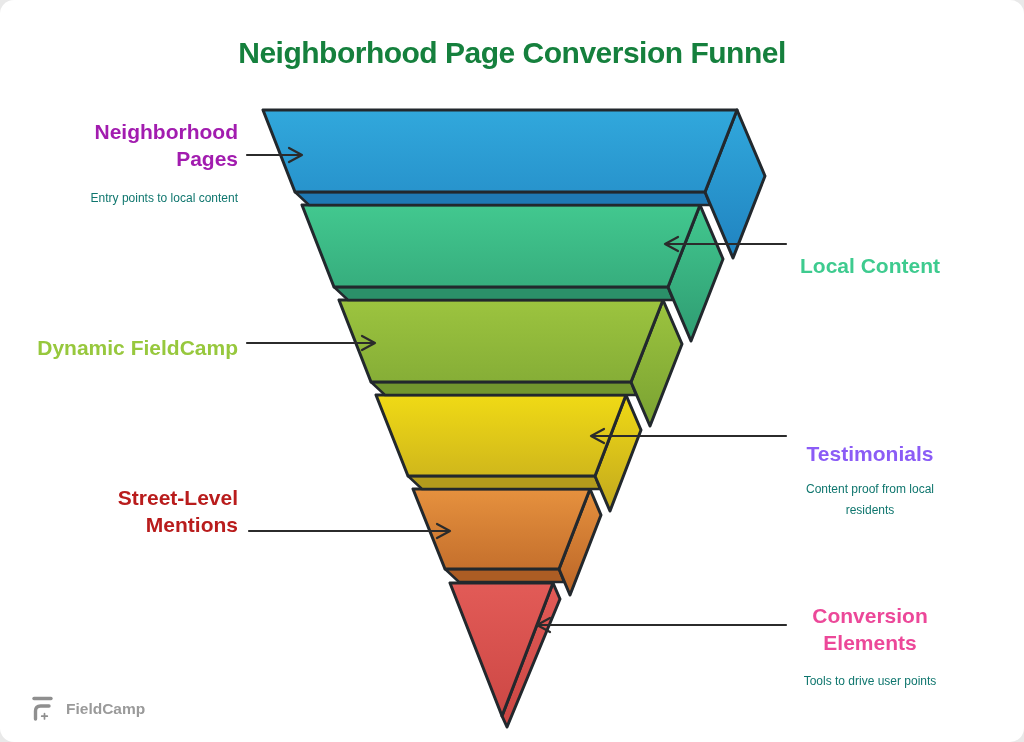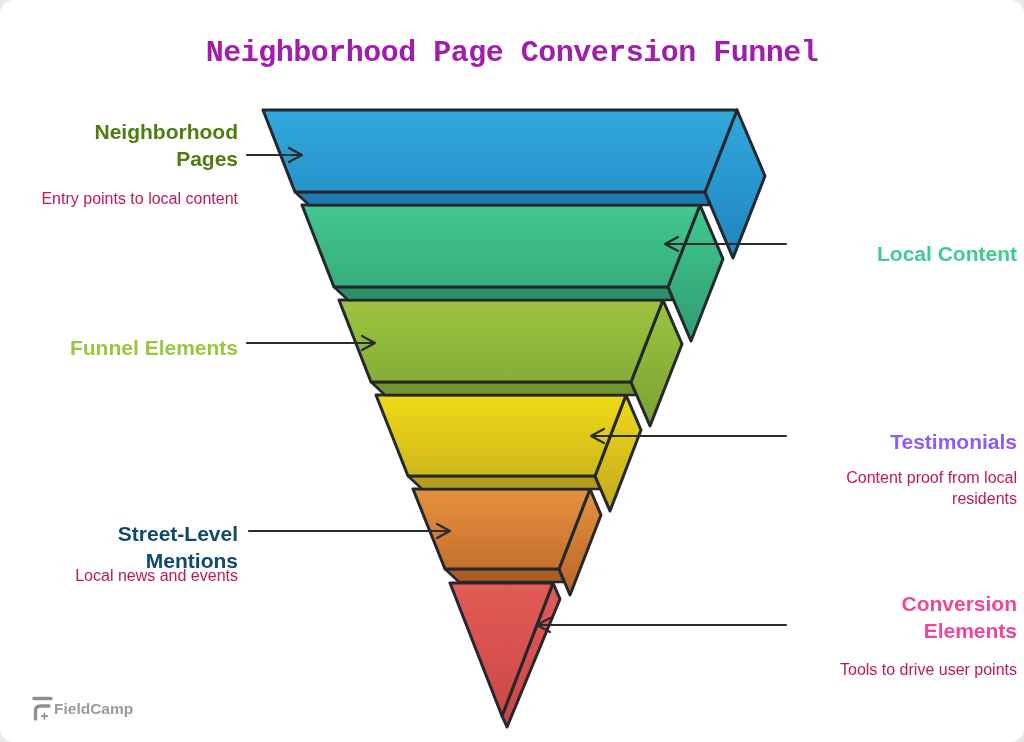--- a/index.html
+++ b/index.html
@@ -1,35 +1,35 @@
 <!DOCTYPE html>
 <html><head>
 <meta charset="utf-8">
 <style>
   html,body{margin:0;padding:0;background:#e9e9e9;font-family:"Liberation Sans",sans-serif;}
   .card{position:relative;width:1024px;height:742px;background:#ffffff;border-radius:14px;overflow:hidden;}
   .diagram-svg{position:absolute;left:0;top:0;}
   .page-title{position:absolute;left:0;right:0;top:36px;text-align:center;
               font-size:30px;font-weight:bold;letter-spacing:-0.5px;color:#262626;}
   .lbl{position:absolute;font-weight:bold;font-size:21px;line-height:27px;white-space:pre-line;}
-  .desc{position:absolute;font-size:16px;line-height:21px;color:#be185d;white-space:pre-line;}
+  .desc{position:absolute;font-size:12px;line-height:21px;color:#0f766e;white-space:pre-line;}
   .side-left{right:786px;width:236px;text-align:right;}
-  .side-right{left:795px;width:222px;text-align:right;}
+  .side-right{left:759px;width:222px;text-align:center;margin-top:12px;}
   .face{stroke:#22282d;stroke-width:3;stroke-linejoin:round;}
   .band{stroke:#22282d;stroke-width:2.4;stroke-linejoin:round;}
   .arrow{stroke:#2b2b2b;stroke-width:2.2;fill:none;stroke-linecap:round;stroke-linejoin:round;}
-  .brand{position:absolute;left:32px;top:695px;display:flex;align-items:center;gap:0;}
+  .brand{position:absolute;left:32px;top:695px;display:flex;align-items:center;gap:12px;}
   .brand-text{font-size:15.5px;font-weight:bold;}
 </style>
 </head>
 <body>
 
 <div class="card">
 
-  <div class="page-title" style="color: #a21caf; font-family: Liberation Mono, monospace;">Neighborhood Page Conversion Funnel</div>
+  <div class="page-title" style="color: #15803d;">Neighborhood Page Conversion Funnel</div>
 
   <svg class="diagram-svg" width="1024" height="742" viewBox="0 0 1024 742">
     <defs>
       <linearGradient id="grad0" gradientUnits="userSpaceOnUse" x1="0" y1="110" x2="0" y2="258">
         <stop offset="0" stop-color="#31A8DC"></stop>
         <stop offset="1" stop-color="#2083C0"></stop>
       </linearGradient>
       <linearGradient id="grad1" gradientUnits="userSpaceOnUse" x1="0" y1="205" x2="0" y2="341">
         <stop offset="0" stop-color="#42C88F"></stop>
         <stop offset="1" stop-color="#2F9C72"></stop>
@@ -88,29 +88,28 @@
     </g>
 
     <path class="arrow" d="M247,155 H302 M289,148 L302,155 L289,162"></path>
     <path class="arrow" d="M786,244 H665 M678,237 L665,244 L678,251"></path>
     <path class="arrow" d="M247,343 H375 M362,336 L375,343 L362,350"></path>
     <path class="arrow" d="M786,436 H591 M604,429 L591,436 L604,443"></path>
     <path class="arrow" d="M249,531 H450 M437,524 L450,531 L437,538"></path>
     <path class="arrow" d="M786,625 H537 M550,618 L537,625 L550,632"></path>
   </svg>
 
-  <div class="lbl side-left" style="top: 118px; color: #4d7c0f;">Neighborhood
+  <div class="lbl side-left" style="top: 118px; color: #a21caf;">Neighborhood
 Pages</div>
   <div class="desc side-left" style="top:188px">Entry points to local content</div>
 
-  <div class="lbl side-left" style="top: 334px; color: rgb(151, 200, 61);">Funnel Elements</div>
+  <div class="lbl side-left" style="top: 334px; color: rgb(151, 200, 61);">Dynamic FieldCamp</div>
 
-  <div class="lbl side-left" style="top: 520px; color: #0c4a6e;">Street-Level
+  <div class="lbl side-left" style="top: 484px; color: #b91c1c;">Street-Level
 Mentions</div>
-  <div class="desc side-left" style="top:565px">Local news and events</div>
 
   <div class="lbl side-right" style="top: 240px; color: rgb(62, 203, 143);">Local Content</div>
 
   <div class="lbl side-right" style="top: 428px; color: #8b5cf6;">Testimonials</div>
   <div class="desc side-right" style="top:467px">Content proof from local
 residents</div>
 
   <div class="lbl side-right" style="top: 590px; color: #ec4899;">Conversion
 Elements</div>
   <div class="desc side-right" style="top:659px">Tools to drive user points</div>

